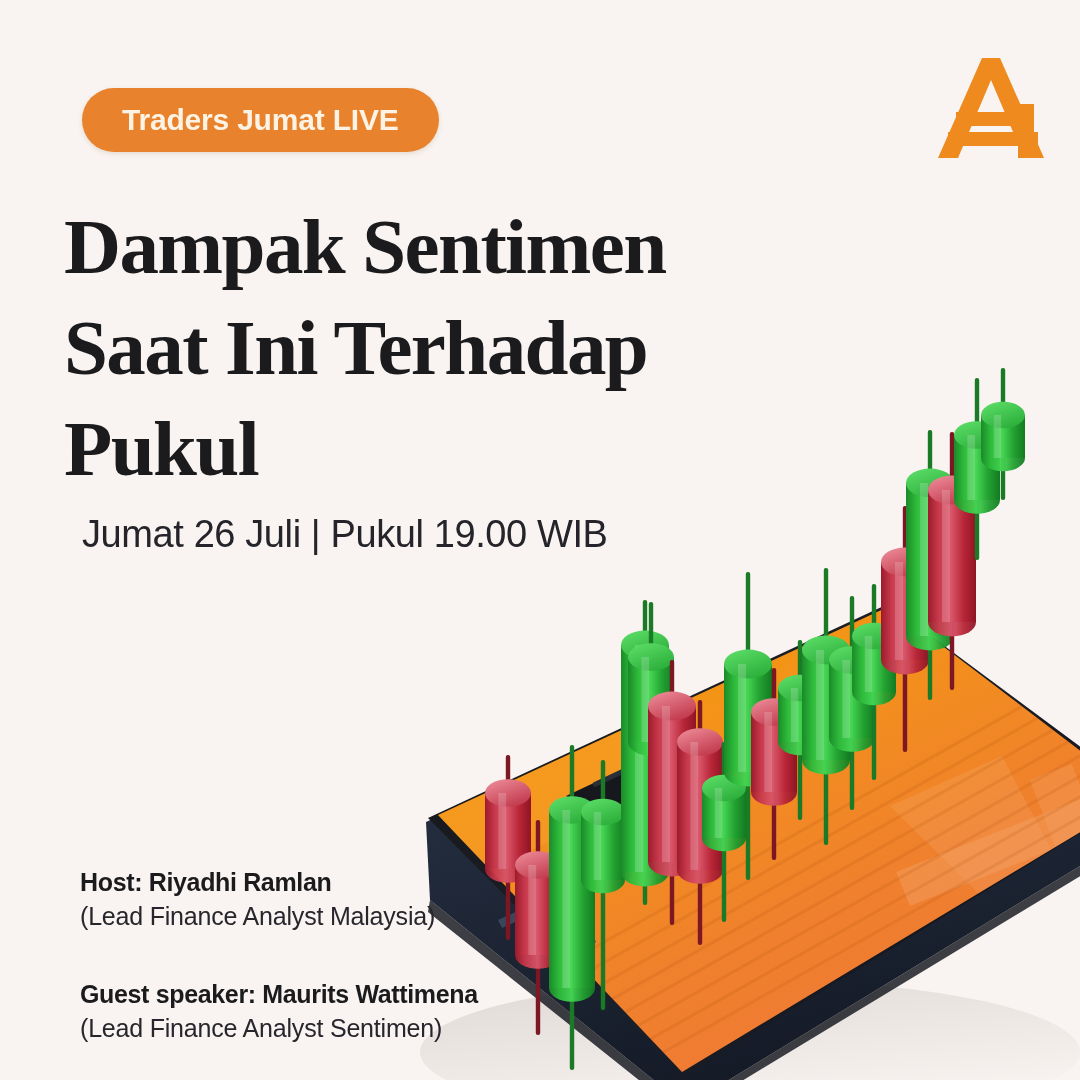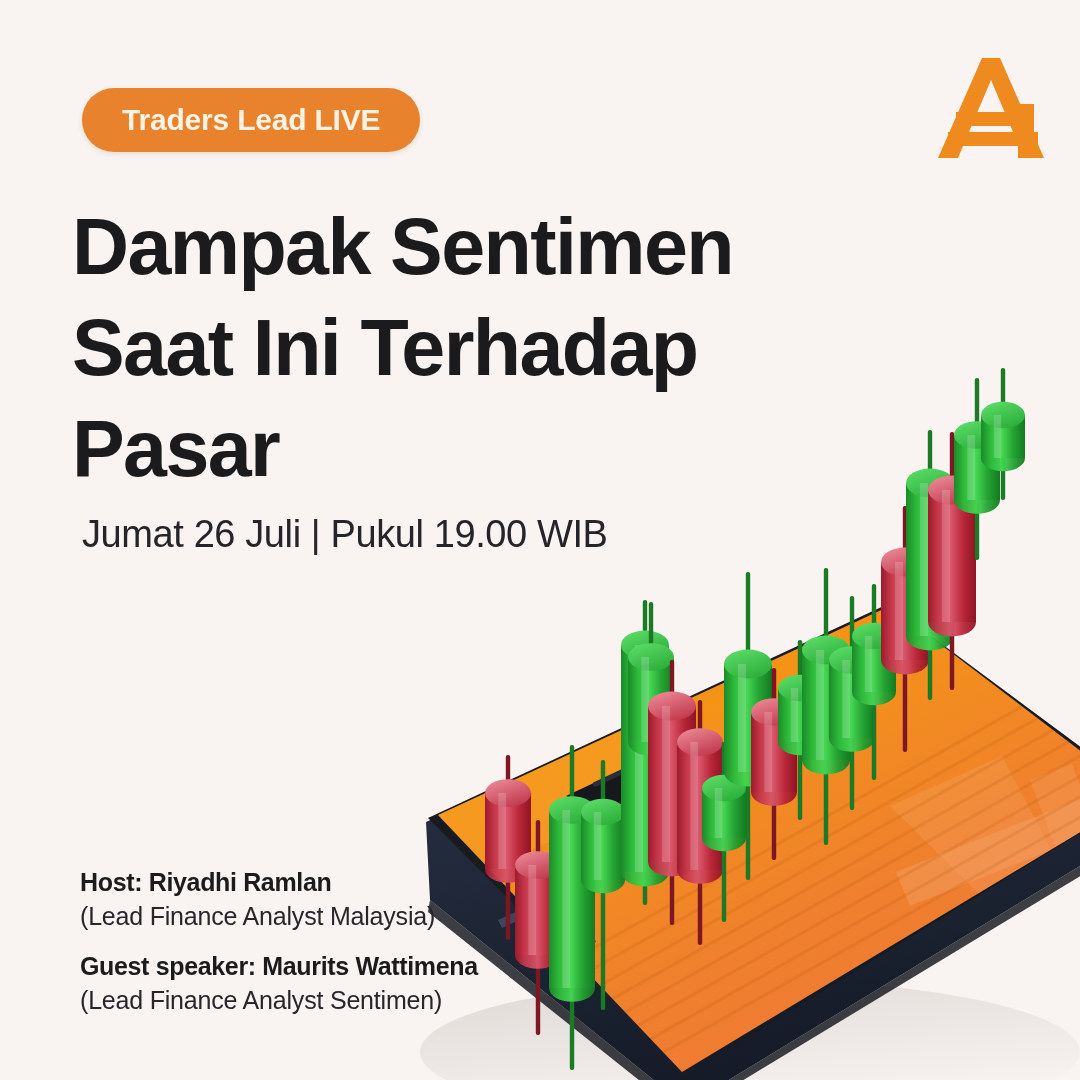--- a/index.html
+++ b/index.html
@@ -32,40 +32,40 @@
     font-size:30px; font-weight:bold;
     letter-spacing:-0.2px;
     white-space:nowrap;
   }
 
   
   #logo { position:absolute; right:28px; top:52px; width:118px; height:110px; z-index:40; }
 
   
   #headline {
-    position:absolute; left:72px; top:196px;
-    z-index:40; width:760px;
+    position:absolute; left:64px; top:196px;
+    z-index:40; width:760px;font-family:Liberation Serif, serif;
   }
   #headline .hl {
     display:block;
     font-size:79px; font-weight:bold;
     line-height:101px;
     color:#1b1b1d;
     letter-spacing:-1.6px;
     white-space:nowrap;
   }
   #dateline {
     position:absolute; left:82px; top:513px;
     font-size:38px; font-weight:400; color:#24242a;
     letter-spacing:-0.4px; white-space:nowrap; z-index:40;text-align:right;
   }
 
   
   #credits { position:absolute; left:80px; top:866px; z-index:45; }
-  .credit-block { margin-bottom:18px; }
+  .credit-block { margin-bottom:46px; }
   .credit-block:last-child { margin-bottom:6px; }
   .credit-name {
     font-size:25px; font-weight:bold; color:#1b1b1d;
     letter-spacing:-0.35px; white-space:nowrap; line-height:32px;
   }
   .credit-role {
     font-size:25px; font-weight:400; color:#26262c;
     letter-spacing:-0.2px; white-space:nowrap; line-height:31px; margin-top:3px;
   }
 
@@ -321,38 +321,38 @@
             <rect x="981" y="415" width="44" height="43" fill="url(#gUp)"></rect>
             <ellipse cx="1003" cy="458" rx="22" ry="13.2" fill="url(#gUp)" opacity="0.95"></ellipse>
             <ellipse cx="1003" cy="415" rx="22" ry="13.2" fill="url(#gUpTop)"></ellipse>
             <rect x="993.76" y="415" width="7.48" height="43" fill="#ffffff" opacity="0.18"></rect>
           </g>
         </g>
     </svg>
   </div>
 
   <div id="badge">
-    <span>Traders Lead LIVE</span>
+    <span>Traders Jumat LIVE</span>
   </div>
 
   <div id="logo">
     <svg width="118" height="110" viewBox="0 0 118 110">
       <g fill="#ef8a1e">
         <path d="M48,6 L66,6 L110,106 L90,106 L57,28 L24,106 L4,106 Z"></path>
         <path d="M22,60 L100,60 L100,74 L22,74 Z"></path>
         <path d="M14,80 L104,80 L104,94 L14,94 Z"></path>
         <path d="M84,52 L100,52 L100,106 L84,106 Z"></path>
       </g>
     </svg>
   </div>
 
   <div id="headline">
     <span class="hl">Dampak Sentimen</span>
     <span class="hl">Saat Ini Terhadap</span>
-    <span class="hl">Pasar</span>
+    <span class="hl">Pukul</span>
   </div>
 
   <div id="dateline">Jumat 26 Juli | Pukul 19.00 WIB</div>
 
   <div id="credits">
     <div class="credit-block">
       <div class="credit-name">Host: Riyadhi Ramlan</div>
       <div class="credit-role">(Lead Finance Analyst Malaysia)</div>
     </div>
     <div class="credit-block">

